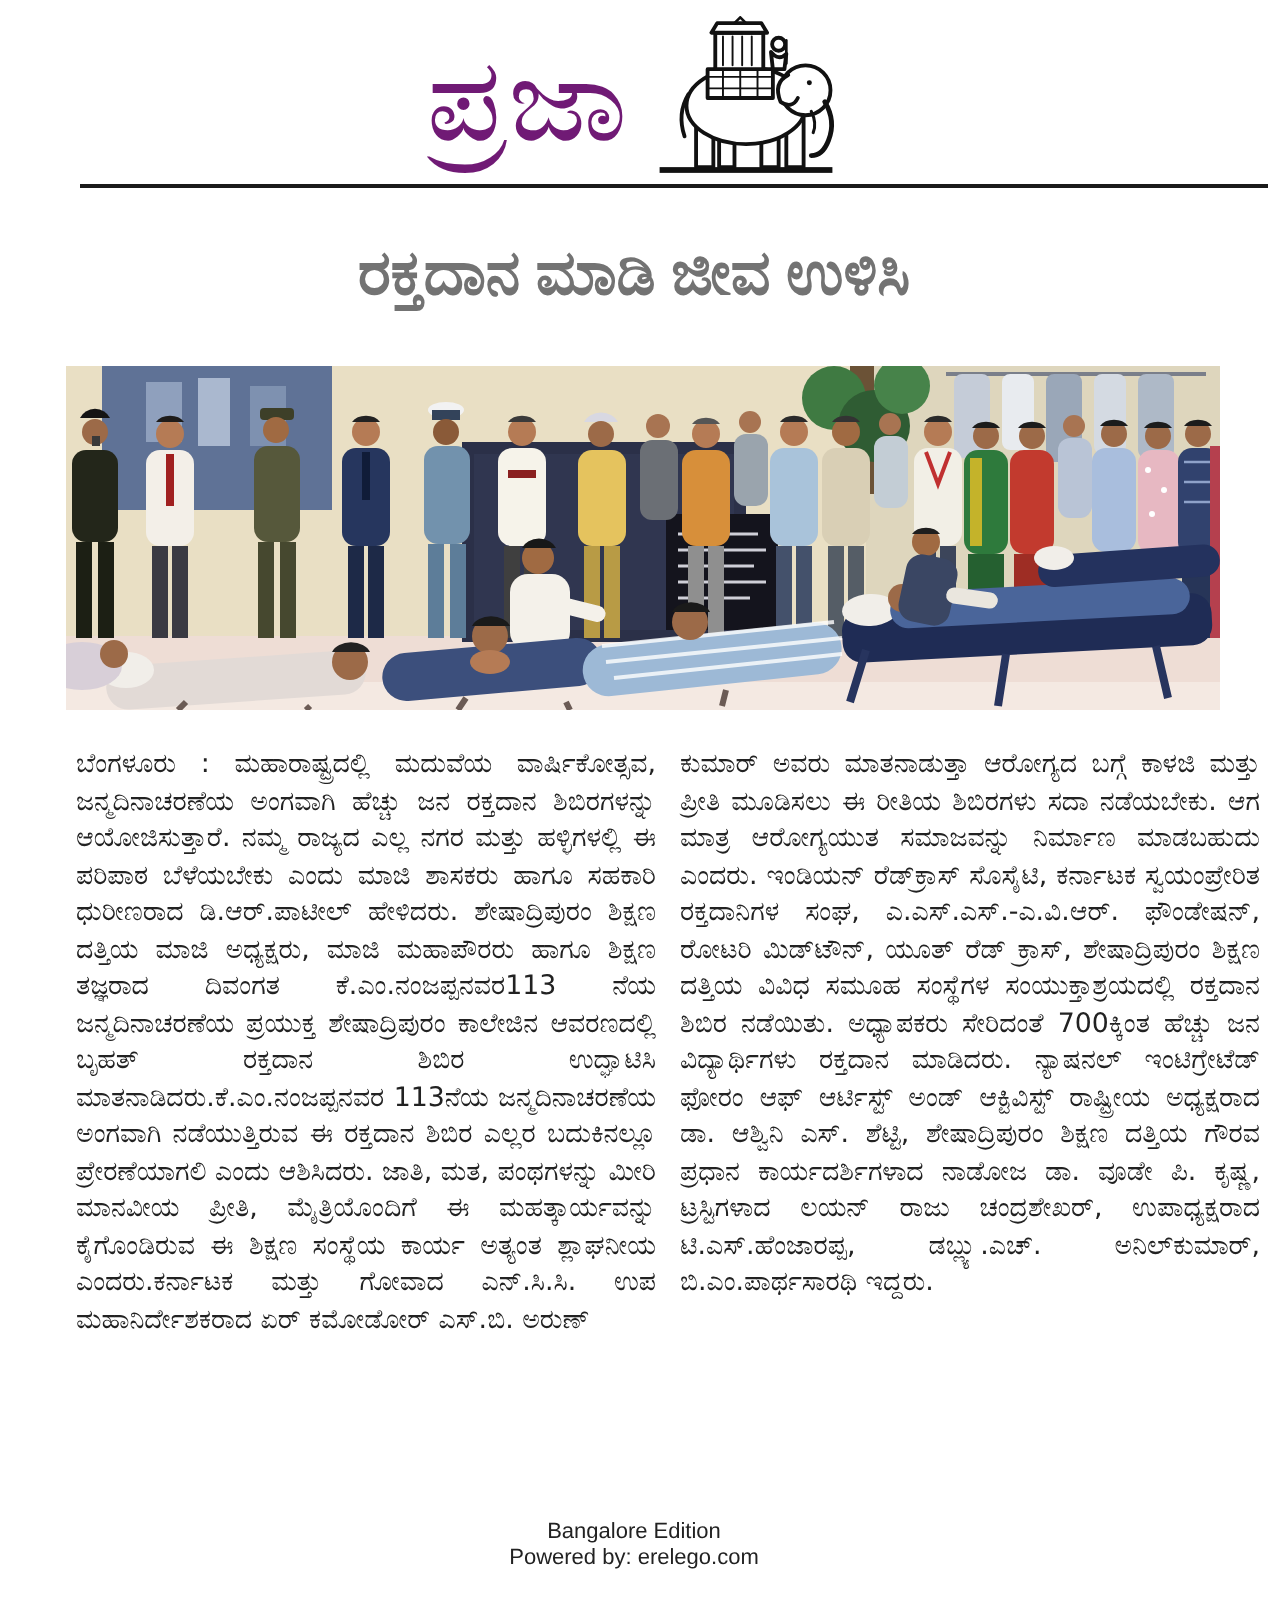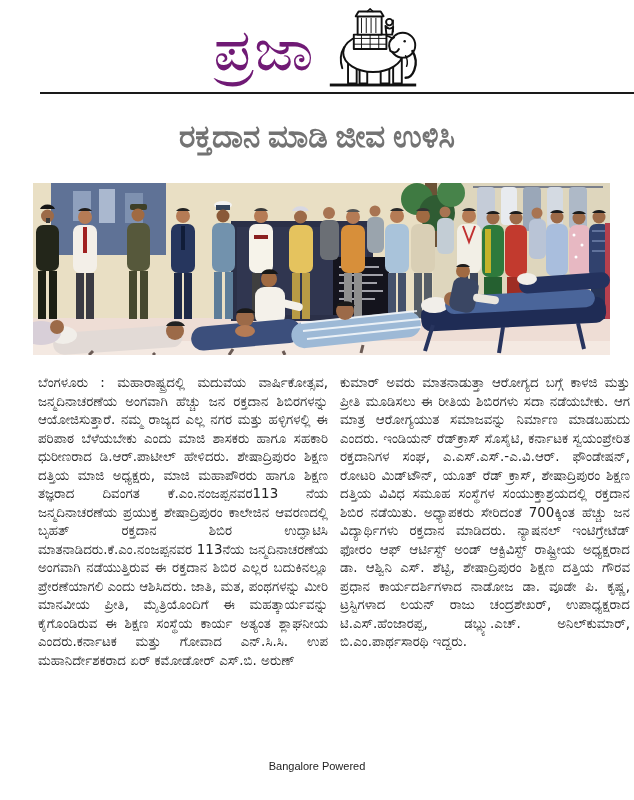--- a/index.html
+++ b/index.html
@@ -345,14 +345,15 @@
     </g>
   </svg>
 </div>
 
 <div class="article">
   <div class="article-col">ಬೆಂಗಳೂರು : ಮಹಾರಾಷ್ಟ್ರದಲ್ಲಿ ಮದುವೆಯ ವಾರ್ಷಿಕೋತ್ಸವ, ಜನ್ಮದಿನಾಚರಣೆಯ ಅಂಗವಾಗಿ ಹೆಚ್ಚು ಜನ ರಕ್ತದಾನ ಶಿಬಿರಗಳನ್ನು ಆಯೋಜಿಸುತ್ತಾರೆ. ನಮ್ಮ ರಾಜ್ಯದ ಎಲ್ಲ ನಗರ ಮತ್ತು ಹಳ್ಳಿಗಳಲ್ಲಿ ಈ ಪರಿಪಾಠ ಬೆಳೆಯಬೇಕು ಎಂದು ಮಾಜಿ ಶಾಸಕರು ಹಾಗೂ ಸಹಕಾರಿ ಧುರೀಣರಾದ ಡಿ.ಆರ್.ಪಾಟೀಲ್ ಹೇಳಿದರು. ಶೇಷಾದ್ರಿಪುರಂ ಶಿಕ್ಷಣ ದತ್ತಿಯ ಮಾಜಿ ಅಧ್ಯಕ್ಷರು, ಮಾಜಿ ಮಹಾಪೌರರು ಹಾಗೂ ಶಿಕ್ಷಣ ತಜ್ಞರಾದ ದಿವಂಗತ ಕೆ.ಎಂ.ನಂಜಪ್ಪನವರ113 ನೆಯ ಜನ್ಮದಿನಾಚರಣೆಯ ಪ್ರಯುಕ್ತ ಶೇಷಾದ್ರಿಪುರಂ ಕಾಲೇಜಿನ ಆವರಣದಲ್ಲಿ ಬೃಹತ್ ರಕ್ತದಾನ ಶಿಬಿರ ಉದ್ಘಾಟಿಸಿ ಮಾತನಾಡಿದರು.ಕೆ.ಎಂ.ನಂಜಪ್ಪನವರ 113ನೆಯ ಜನ್ಮದಿನಾಚರಣೆಯ ಅಂಗವಾಗಿ ನಡೆಯುತ್ತಿರುವ ಈ ರಕ್ತದಾನ ಶಿಬಿರ ಎಲ್ಲರ ಬದುಕಿನಲ್ಲೂ ಪ್ರೇರಣೆಯಾಗಲಿ ಎಂದು ಆಶಿಸಿದರು. ಜಾತಿ, ಮತ, ಪಂಥಗಳನ್ನು ಮೀರಿ ಮಾನವೀಯ ಪ್ರೀತಿ, ಮೈತ್ರಿಯೊಂದಿಗೆ ಈ ಮಹತ್ಕಾರ್ಯವನ್ನು ಕೈಗೊಂಡಿರುವ ಈ ಶಿಕ್ಷಣ ಸಂಸ್ಥೆಯ ಕಾರ್ಯ ಅತ್ಯಂತ ಶ್ಲಾಘನೀಯ ಎಂದರು.ಕರ್ನಾಟಕ ಮತ್ತು ಗೋವಾದ ಎನ್.ಸಿ.ಸಿ. ಉಪ ಮಹಾನಿರ್ದೇಶಕರಾದ ಏರ್ ಕಮೋಡೋರ್ ಎಸ್.ಬಿ. ಅರುಣ್</div>
   <div class="article-col">ಕುಮಾರ್ ಅವರು ಮಾತನಾಡುತ್ತಾ ಆರೋಗ್ಯದ ಬಗ್ಗೆ ಕಾಳಜಿ ಮತ್ತು ಪ್ರೀತಿ ಮೂಡಿಸಲು ಈ ರೀತಿಯ ಶಿಬಿರಗಳು ಸದಾ ನಡೆಯಬೇಕು. ಆಗ ಮಾತ್ರ ಆರೋಗ್ಯಯುತ ಸಮಾಜವನ್ನು ನಿರ್ಮಾಣ ಮಾಡಬಹುದು ಎಂದರು. ಇಂಡಿಯನ್ ರೆಡ್‌ಕ್ರಾಸ್ ಸೊಸೈಟಿ, ಕರ್ನಾಟಕ ಸ್ವಯಂಪ್ರೇರಿತ ರಕ್ತದಾನಿಗಳ ಸಂಘ, ಎ.ಎಸ್.ಎಸ್.-ಎ.ವಿ.ಆರ್. ಫೌಂಡೇಷನ್, ರೋಟರಿ ಮಿಡ್‌ಟೌನ್, ಯೂತ್ ರೆಡ್ ಕ್ರಾಸ್, ಶೇಷಾದ್ರಿಪುರಂ ಶಿಕ್ಷಣ ದತ್ತಿಯ ವಿವಿಧ ಸಮೂಹ ಸಂಸ್ಥೆಗಳ ಸಂಯುಕ್ತಾಶ್ರಯದಲ್ಲಿ ರಕ್ತದಾನ ಶಿಬಿರ ನಡೆಯಿತು. ಅಧ್ಯಾಪಕರು ಸೇರಿದಂತೆ 700ಕ್ಕಿಂತ ಹೆಚ್ಚು ಜನ ವಿದ್ಯಾರ್ಥಿಗಳು ರಕ್ತದಾನ ಮಾಡಿದರು. ನ್ಯಾಷನಲ್ ಇಂಟಿಗ್ರೇಟೆಡ್ ಫೋರಂ ಆಫ್ ಆರ್ಟಿಸ್ಟ್ ಅಂಡ್ ಆಕ್ಟಿವಿಸ್ಟ್ ರಾಷ್ಟ್ರೀಯ ಅಧ್ಯಕ್ಷರಾದ ಡಾ. ಆಶ್ವಿನಿ ಎಸ್. ಶೆಟ್ಟಿ, ಶೇಷಾದ್ರಿಪುರಂ ಶಿಕ್ಷಣ ದತ್ತಿಯ ಗೌರವ ಪ್ರಧಾನ ಕಾರ್ಯದರ್ಶಿಗಳಾದ ನಾಡೋಜ ಡಾ. ವೂಡೇ ಪಿ. ಕೃಷ್ಣ, ಟ್ರಸ್ಟಿಗಳಾದ ಲಯನ್ ರಾಜು ಚಂದ್ರಶೇಖರ್, ಉಪಾಧ್ಯಕ್ಷರಾದ ಟಿ.ಎಸ್.ಹೆಂಜಾರಪ್ಪ, ಡಬ್ಲ್ಯು.ಎಚ್. ಅನಿಲ್‌ಕುಮಾರ್, ಬಿ.ಎಂ.ಪಾರ್ಥಸಾರಥಿ ಇದ್ದರು.</div>
 </div>
 
 <div class="footer">
-  <div>Bangalore Powered</div>
+  <div>Bangalore Edition</div>
+  <div>Powered by: erelego.com</div>
 </div>
 
 </body></html>

